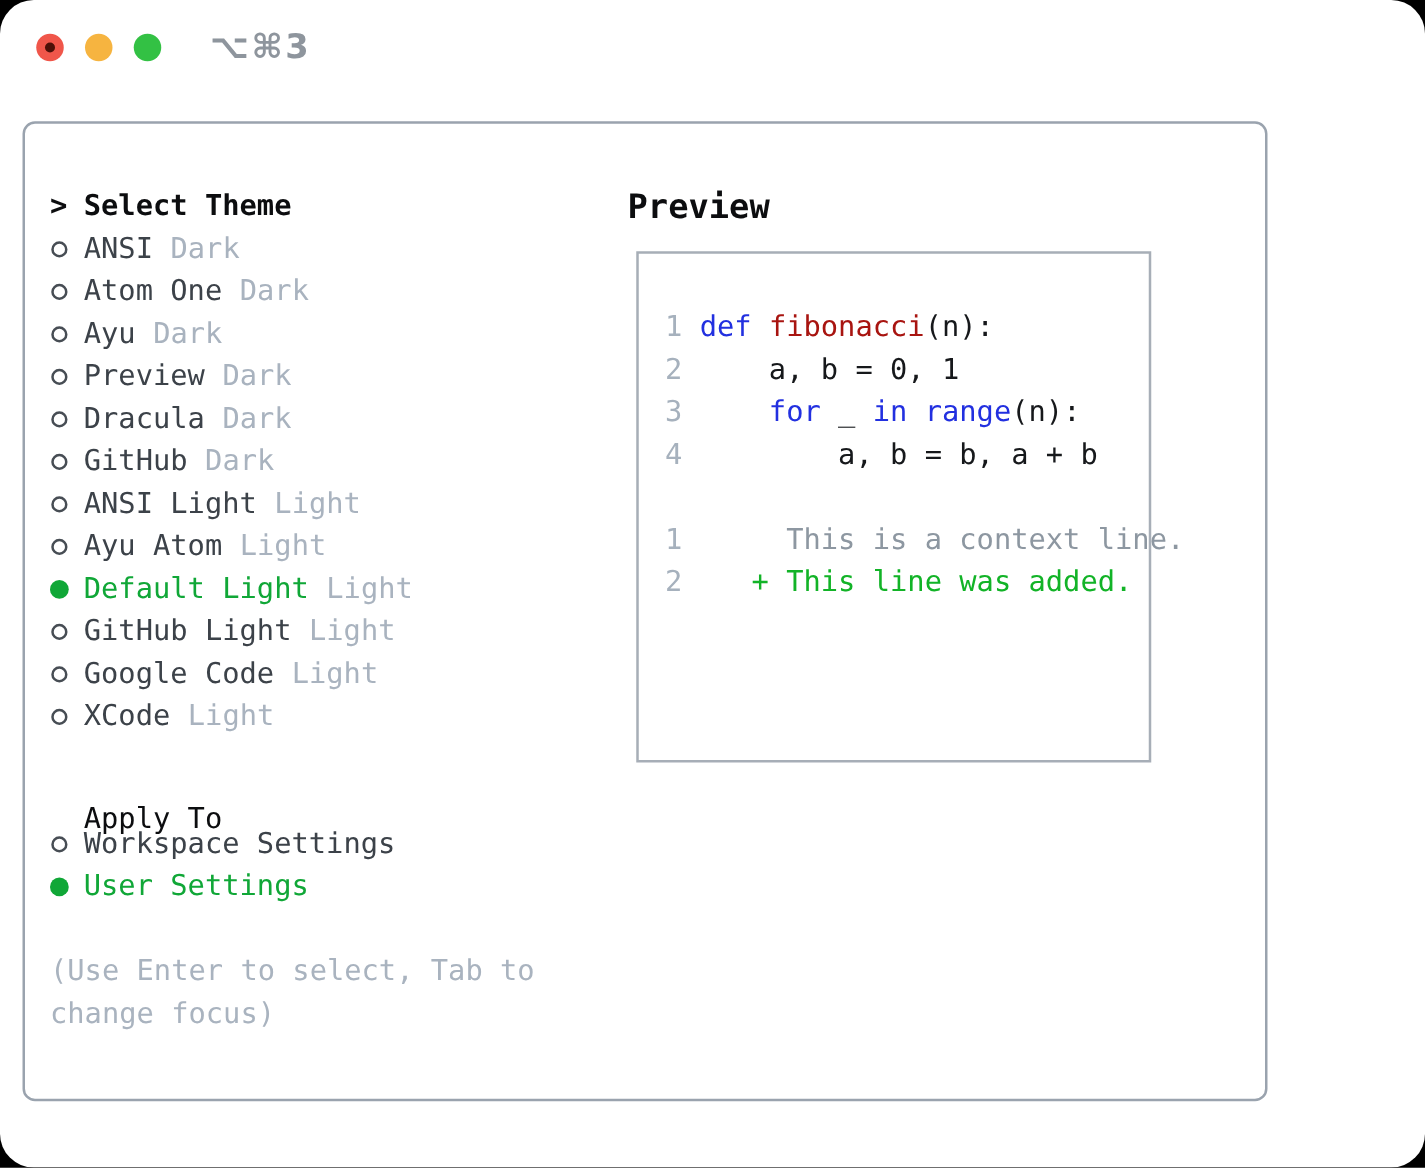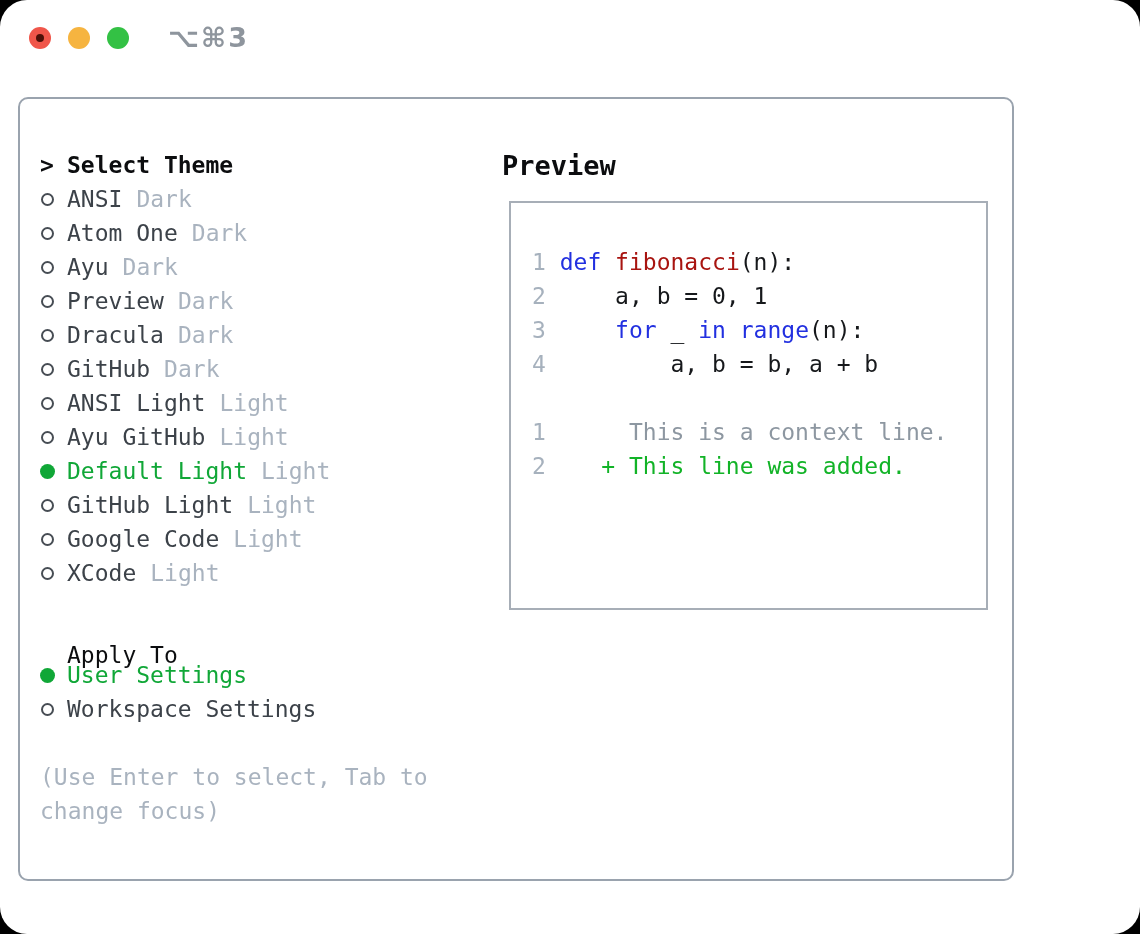--- a/index.html
+++ b/index.html
@@ -40,21 +40,21 @@
   .dot-fill{width:15px;height:15px;border-radius:50%;background:var(--accent_green);margin-left:0px;}
   .name{color:var(--text_dark);}
   .name.sel{color:var(--accent_green);}
   .tag{color:var(--muted_gray);margin-left:14px;}
   .spacer{height:34px;}
   .help{width:420px;line-height:34px;color:var(--muted_gray);white-space:normal;}
   
   .preview-hdr{position:absolute;left:482px;top:49px;height:34px;display:flex;align-items:center;
     font-size:27px;font-weight:700;color:var(--header_black);}
   .preview-box{
-    position:absolute;left:489px;top:102px;width:479px;height:409px;
+    position:absolute;left:489px;top:102px;width:412px;height:409px;
     border:2px solid var(--pbox_border);background:var(--window_bg);
   }
   .code{padding:42px 0 0 21px;font-size:23px;line-height:34px;}
   .cl{white-space:pre;height:34px;}
   .cl .ln{color:var(--lineno_gray);}
   .cl .kw{color:var(--code_keyword);}
   .cl .fn{color:var(--code_function);}
   .cl .pl{color:var(--code_plain);}
   .cl .ctx{color:var(--context_gray);}
   .cl .del{color:var(--diff_deleted);}
@@ -83,37 +83,37 @@
       </div>
 
       <div>
           <div class="row"><span class="bcol"><span class="dot-ring"></span></span><span class="name">ANSI</span><span class="tag">Dark</span></div>
           <div class="row"><span class="bcol"><span class="dot-ring"></span></span><span class="name">Atom One</span><span class="tag">Dark</span></div>
           <div class="row"><span class="bcol"><span class="dot-ring"></span></span><span class="name">Ayu</span><span class="tag">Dark</span></div>
           <div class="row"><span class="bcol"><span class="dot-ring"></span></span><span class="name">Preview</span><span class="tag">Dark</span></div>
           <div class="row"><span class="bcol"><span class="dot-ring"></span></span><span class="name">Dracula</span><span class="tag">Dark</span></div>
           <div class="row"><span class="bcol"><span class="dot-ring"></span></span><span class="name">GitHub</span><span class="tag">Dark</span></div>
           <div class="row"><span class="bcol"><span class="dot-ring"></span></span><span class="name">ANSI Light</span><span class="tag">Light</span></div>
-          <div class="row"><span class="bcol"><span class="dot-ring"></span></span><span class="name">Ayu GitHub</span><span class="tag">Light</span></div>
+          <div class="row"><span class="bcol"><span class="dot-ring"></span></span><span class="name">Ayu Atom</span><span class="tag">Light</span></div>
           <div class="row"><span class="bcol"><span class="dot-fill"></span></span><span class="name sel">Default Light</span><span class="tag">Light</span></div>
           <div class="row"><span class="bcol"><span class="dot-ring"></span></span><span class="name">GitHub Light</span><span class="tag">Light</span></div>
           <div class="row"><span class="bcol"><span class="dot-ring"></span></span><span class="name">Google Code</span><span class="tag">Light</span></div>
           <div class="row"><span class="bcol"><span class="dot-ring"></span></span><span class="name">XCode</span><span class="tag">Light</span></div>
         </div>
 
       <div class="spacer"></div>
 
       <div class="row">
         <span class="bcol"></span>
         <span class="subhdr">Apply To</span>
       </div>
 
       <div>
+          <div class="row"><span class="bcol"><span class="dot-ring"></span></span><span class="name">Workspace Settings</span></div>
           <div class="row"><span class="bcol"><span class="dot-fill"></span></span><span class="name sel">User Settings</span></div>
-          <div class="row"><span class="bcol"><span class="dot-ring"></span></span><span class="name">Workspace Settings</span></div>
         </div>
 
       <div class="spacer"></div>
 
       <div class="help">(Use Enter to select, Tab to change focus)</div>
     </div>
 
     <div class="preview-hdr">Preview</div>
 
     <div class="preview-box">

